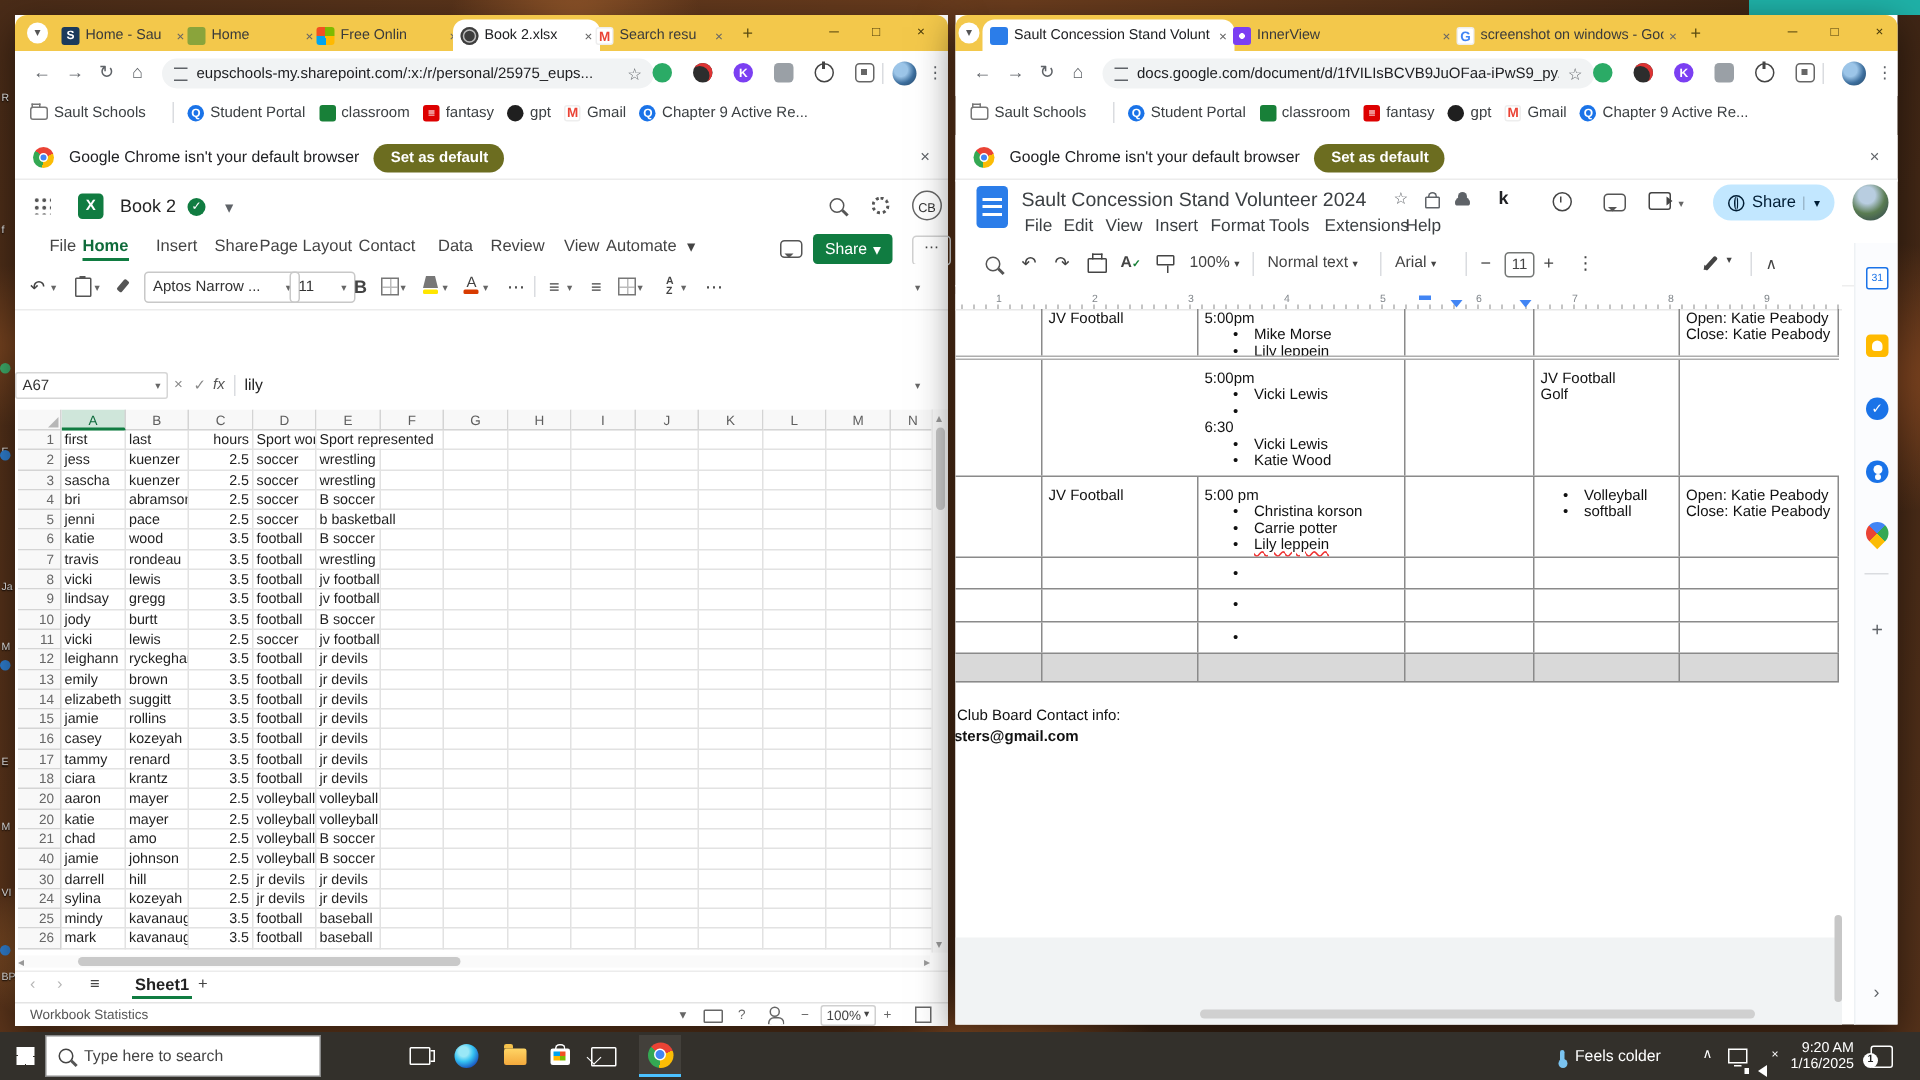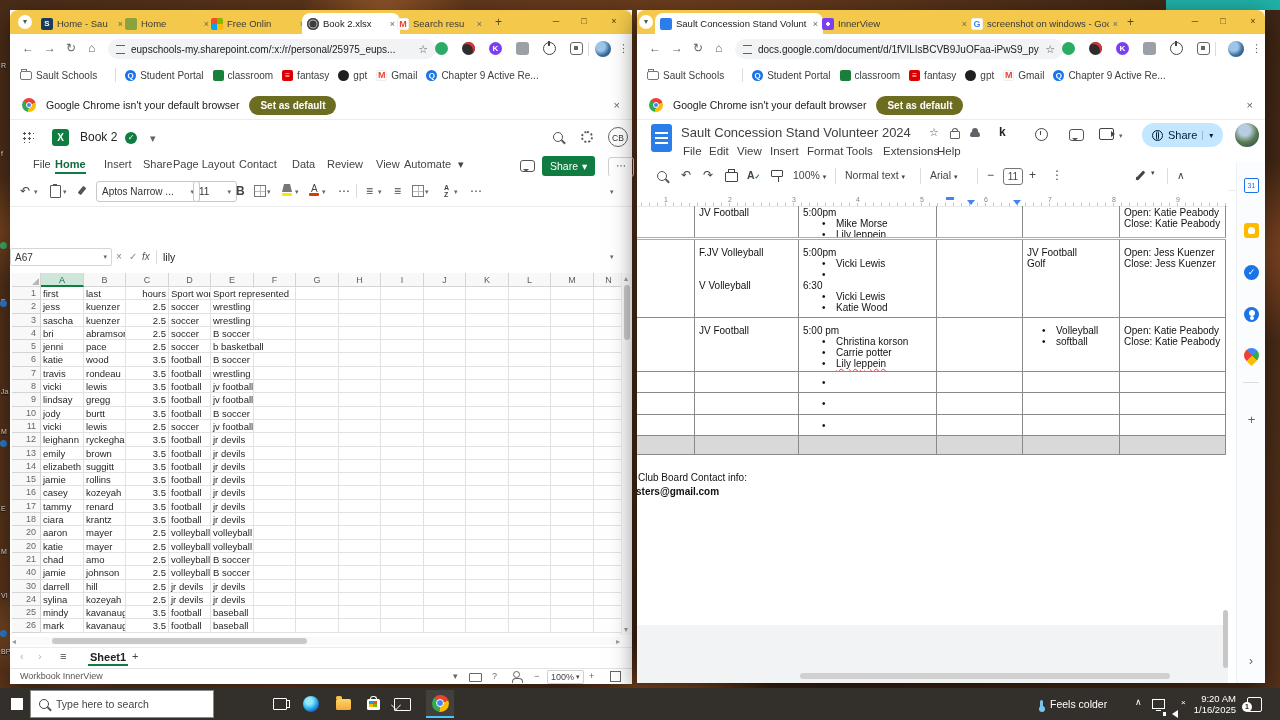--- a/index.html
+++ b/index.html
@@ -909,21 +909,21 @@
     <div class="a sarrow" style="right:0;top:0">▸</div>
   </div>
   <div class="a sheetbar">
     <div class="a snav" style="left:10px">‹</div>
     <div class="a snav" style="left:28px">›</div>
     <div class="a snav" style="left:50px;color:#444">≡</div>
     <div class="a sheettab" style="left:78px">Sheet1</div>
     <div class="a snav" style="left:122px;color:#444">+</div>
   </div>
   <div class="a statusbar">
-    <div class="a" style="left:10px;top:2px">Workbook InnerView</div>
+    <div class="a" style="left:10px;top:2px">Workbook Statistics</div>
     <div class="a sico" style="left:443px">▾</div>
     <div class="a kbd" style="left:459px"></div>
     <div class="a sico" style="left:482px">?</div>
     <div class="a person" style="left:503px"></div>
     <div class="a sico" style="left:524px">−</div>
     <div class="a zoombox f" style="left:537px">
       <span>100%</span>
         <span style="font-size:7px;margin-left:2px">▾</span>
     </div>
     <div class="a sico" style="left:579px">+</div>
@@ -1121,34 +1121,20 @@
             <div class="dline">
               <span style="position: absolute; left: 4px;">Close: Katie Peabody</span>
             </div>
           </div>
         </div>
         <div class="a drow" style="top: 50px; height: 78px;">
           <div class="a dcell" style="left: 0px; width: 98px; padding-top: 7px;">
             <div class="dline"></div>
             <div class="dline"></div>
           </div>
-          <div class="a dcell" style="left: 98px; width: 104px; padding-top: 7px;">
-            <div class="dline">
-              <span style="position: absolute; left: 4px;">F.JV Volleyball</span>
-            </div>
-            <div class="dline">
-              <span style="position: absolute; left: 4px;"></span>
-            </div>
-            <div class="dline">
-              <span style="position: absolute; left: 4px;"></span>
-            </div>
-            <div class="dline">
-              <span style="position: absolute; left: 4px;">V Volleyball</span>
-            </div>
-          </div>
           <div class="a dcell" style="left: 202px; width: 138px; padding-top: 7px;">
             <div class="dline">
               <span style="position: absolute; left: 4px;">5:00pm</span>
             </div>
             <div class="dline">
               <span class="dbul" style="left: 23px;">•</span>
               <span style="position: absolute; left: 37px;">Vicki Lewis</span>
             </div>
             <div class="dline">
               <span class="dbul" style="left: 23px;">•</span>
@@ -1166,28 +1152,20 @@
               <span style="position: absolute; left: 37px;">Katie Wood</span>
             </div>
           </div>
           <div class="a dcell" style="left: 340px; width: 86px; padding-top: 7px;"></div>
           <div class="a dcell" style="left: 426px; width: 97px; padding-top: 7px;">
             <div class="dline">
               <span style="position: absolute; left: 4px;">JV Football</span>
             </div>
             <div class="dline">
               <span style="position: absolute; left: 4px;">Golf</span>
-            </div>
-          </div>
-          <div class="a dcell" style="left: 523px; width: 106px; padding-top: 7px;">
-            <div class="dline">
-              <span style="position: absolute; left: 4px;">Open: Jess Kuenzer</span>
-            </div>
-            <div class="dline">
-              <span style="position: absolute; left: 4px;">Close: Jess Kuenzer</span>
             </div>
           </div>
         </div>
         <div class="a drow" style="top: 128px; height: 54px;">
           <div class="a dcell" style="left: 0px; width: 98px; padding-top: 7px;">
             <div class="dline"></div>
           </div>
           <div class="a dcell" style="left: 98px; width: 104px; padding-top: 7px;">
             <div class="dline">
               <span style="position: absolute; left: 4px;">JV Football</span>

